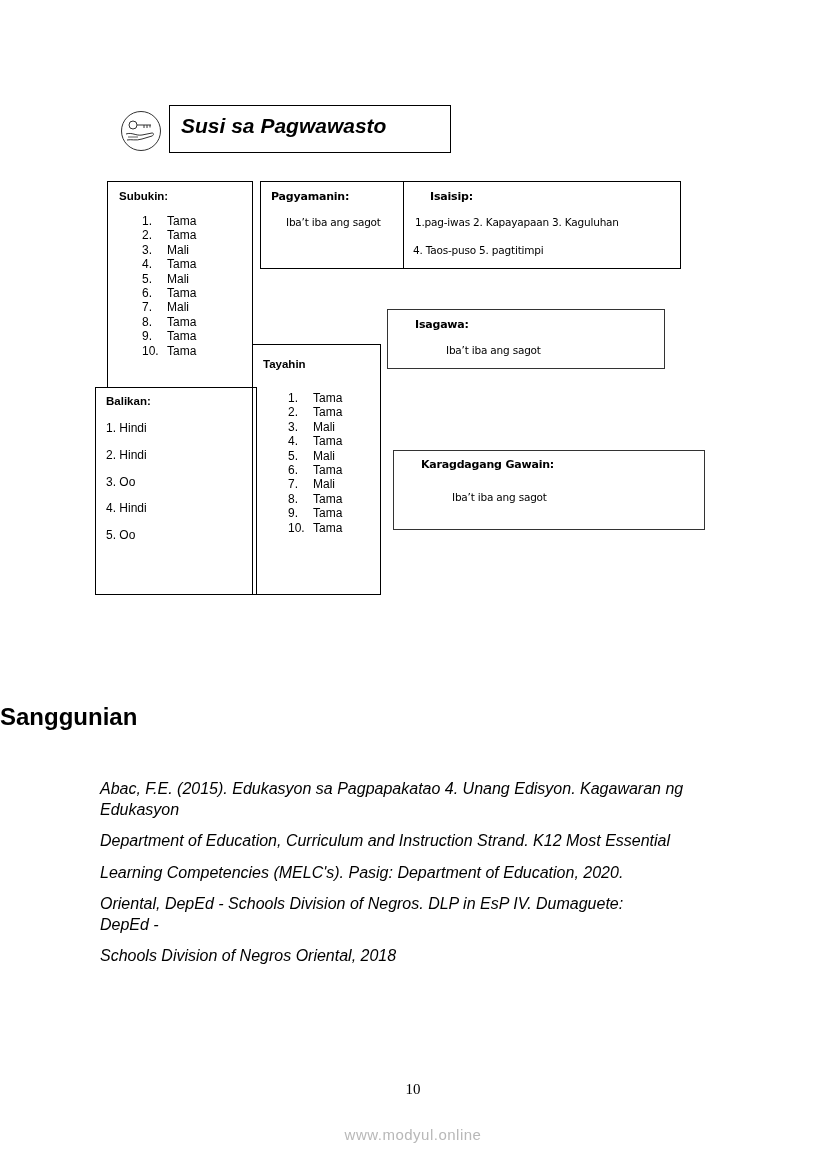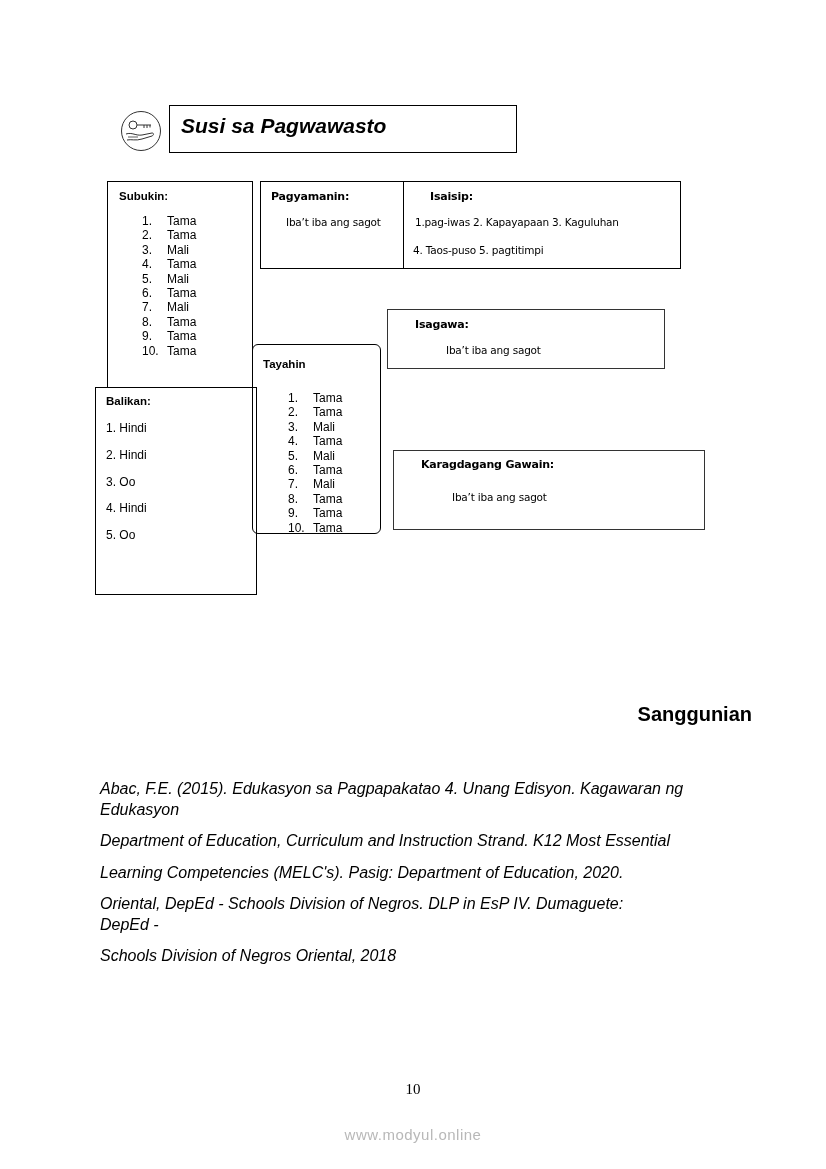--- a/index.html
+++ b/index.html
@@ -1,30 +1,30 @@
 <!DOCTYPE html>
 <html><head>
 <meta charset="utf-8">
 <style>
   html, body { margin:0; padding:0; background:#ffffff; }
   body { width:826px; height:1169px; position:relative; overflow:hidden; color:#000; font-family:"Liberation Sans", sans-serif; }
   .abs { position:absolute; }
   .box { position:absolute; border:1px solid #000; box-sizing:border-box; }
-  .title-box { left:169px; top:105px; width:348px; height:48px; }
+  .title-box { left:169px; top:105px; width:282px; height:48px; }
   .title-text { position:absolute; left:11px; top:8px; font-size:21px; font-weight:bold; font-style:italic; }
   .key-icon { left:120px; top:110px; width:42px; height:42px; }
   .hdr-arial { font-size:11.5px; font-weight:bold; position:absolute; }
   .hdr-cal { font-size:11px; font-weight:bold; position:absolute; font-family:"DejaVu Sans", sans-serif; letter-spacing:-0.2px; }
   .cal { font-family:"DejaVu Sans", sans-serif; font-size:10.5px; position:absolute; letter-spacing:-0.2px; }
   .olist { position:absolute; font-size:12px; line-height:14.4px; }
   .olist .row { display:flex; }
   .olist .num { width:25px; }
   .balik { position:absolute; font-size:12px; }
   .balik div { height:26.8px; }
-  .sang-title { position:absolute; left:0; width:752px; top:703px; text-align:right; font-size:20px; font-weight:bold; }
+  .sang-title { position:absolute; left:0; width:752px; top:703px; text-align:left; font-size:24px; font-weight:bold; }
   .ref { position:absolute; left:100px; font-size:16px; line-height:21px; width:610px;font-style:italic; }
   .page-num { position:absolute; left:0; width:826px; top:1081px; text-align:center; font-family:"Liberation Serif", serif; font-size:15px; }
   .watermark { position:absolute; left:0; width:826px; top:1126px; text-align:center; font-size:15px; color:#b8b8b8; letter-spacing:0.5px; }
 </style>
 </head>
 <body>
 
 <div class="abs key-icon">
   <svg width="42" height="42" viewBox="0 0 42 42">
     <circle cx="21" cy="21" r="19.5" fill="none" stroke="#333" stroke-width="1"></circle>
@@ -97,21 +97,21 @@
 
 <div class="box" style="left:260px;top:181px;width:421px;height:88px;">
   <div class="abs" style="left:142px;top:0;width:1px;height:86px;background:#000;"></div>
   <div class="hdr-cal" style="left:10px;top:8px;">Pagyamanin:</div>
   <div class="cal" style="left:25px;top:34px;">Iba’t iba ang sagot</div>
   <div class="hdr-cal" style="left:169px;top:8px;">Isaisip:</div>
   <div class="cal" style="left:154px;top:34px;">1.pag-iwas 2. Kapayapaan 3. Kaguluhan</div>
   <div class="cal" style="left:152px;top:62px;">4. Taos-puso 5. pagtitimpi</div>
 </div>
 
-<div class="box" style="left:252px;top:344px;width:129px;height:190px;border-radius:6px;">
+<div class="box" style="left:252px;top:344px;width:129px;height:251px;">
   <div class="hdr-arial" style="left:10px;top:13px;">Tayahin</div>
   <div class="olist" style="left:35px;top:46px;">
     <div class="row">
         <span class="num">1.</span>
         <span>Tama</span>
       </div>
     <div class="row">
         <span class="num">2.</span>
         <span>Tama</span>
       </div>

